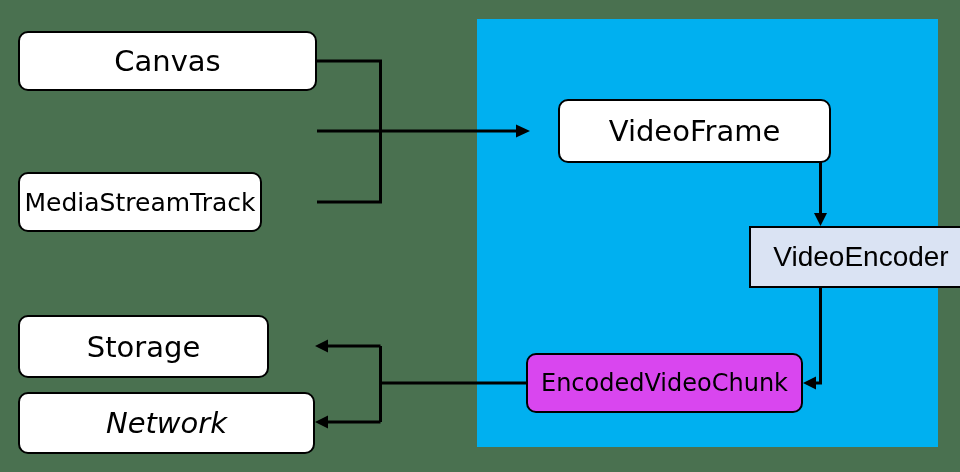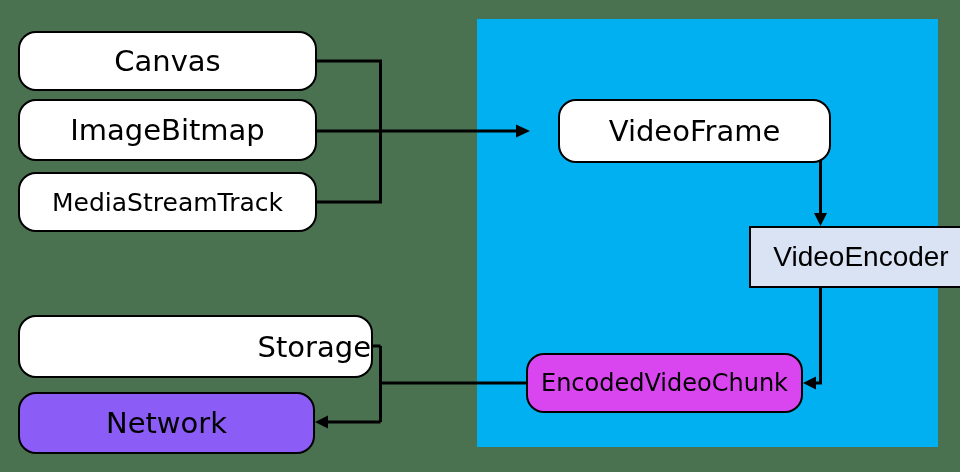--- a/index.html
+++ b/index.html
@@ -25,33 +25,33 @@
     left: 0;
     top: 0;
     width: 960px;
     height: 472px;
     z-index: 1;
   }
   .node {
     position: absolute;
     z-index: 2;
     border: 2px solid #000;
-    border-radius: 18px;
+    border-radius: 10px;
     box-sizing: border-box;
     display: flex;
     align-items: center;
     justify-content: center;
     color: #000;
     white-space: nowrap;
   }
   .node span { display: block; }
   #node-canvas             { left: 18px;  top: 31px;  width: 299px; height: 60px; font-size: 29px; }
   #node-image-bitmap       { left: 18px;  top: 99px;  width: 299px; height: 62px; font-size: 29px; }
-  #node-media-stream-track { left: 18px;  top: 172px; width: 299px; height: 60px; font-size: 25px; }
-  #node-storage            { left: 18px;  top: 315px; width: 355px; height: 63px; font-size: 29px; justify-content: flex-end; }
+  #node-media-stream-track { left: 18px;  top: 172px; width: 244px; height: 60px; font-size: 25px; }
+  #node-storage            { left: 18px;  top: 315px; width: 251px; height: 63px; font-size: 29px; }
   #node-network            { left: 18px;  top: 392px; width: 297px; height: 62px; font-size: 29px; }
   #node-video-frame        { left: 530px; top: 99px;  width: 273px; height: 64px; font-size: 29px; margin-left: 28px; }
   #node-encoded-video-chunk{ left: 526px; top: 353px; width: 277px; height: 60px; font-size: 24px; }
   #node-video-encoder {
     left: 749px; top: 226px; width: 224px; height: 62px;
     font-size: 28px;
     border-radius: 0;
     font-family: "Liberation Sans", sans-serif;
   }
   .edge {
@@ -82,23 +82,20 @@
 
     <path class="edge" d="M526 383 H380.5 M380.5 346 V422 M380.5 346 H327 M380.5 422 H327" stroke="#000000"></path>
     <polygon points="315,346 328,339.5 328,352.5" fill="#000000"></polygon>
     <polygon points="315,422 328,415.5 328,428.5" fill="#000000"></polygon>
   </svg>
 
   <div class="node" id="node-canvas" style="background-color: rgb(255, 255, 255);">
     <span>Canvas</span>
   </div>
 
-  <div class="node" id="node-image-bitmap" style="background-color: rgb(255, 255, 255);">
-    <span>ImageBitmap</span>
-  </div>
 
   <div class="node" id="node-media-stream-track" style="background-color: rgb(255, 255, 255);">
     <span>MediaStreamTrack</span>
   </div>
 
   <div class="node" id="node-video-frame" style="background-color: rgb(255, 255, 255);">
     <span>VideoFrame</span>
   </div>
 
   <div class="node" id="node-video-encoder" style="background-color: rgb(218, 227, 243);">
@@ -106,17 +103,17 @@
   </div>
 
   <div class="node" id="node-encoded-video-chunk" style="background-color: #d946ef;">
     <span>EncodedVideoChunk</span>
   </div>
 
   <div class="node" id="node-storage" style="background-color: rgb(255, 255, 255);">
     <span>Storage</span>
   </div>
 
-  <div class="node" id="node-network" style="background-color: #8b5cf6;">
+  <div class="node" id="node-network" style="background-color: #ffffff; font-style: italic;">
     <span>Network</span>
   </div>
 
 </div>
 
 </body></html>

